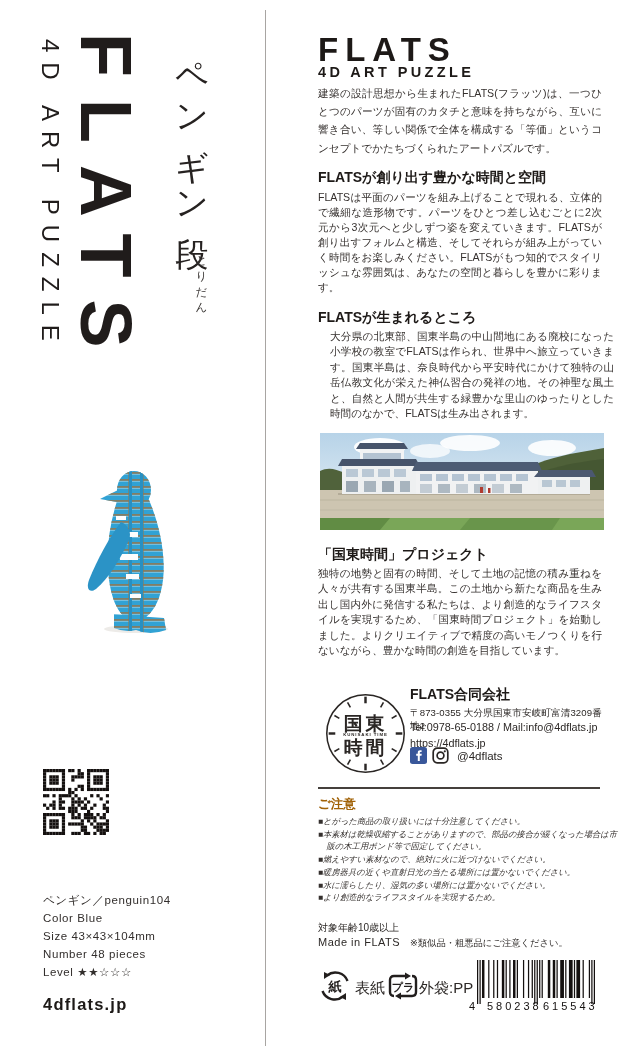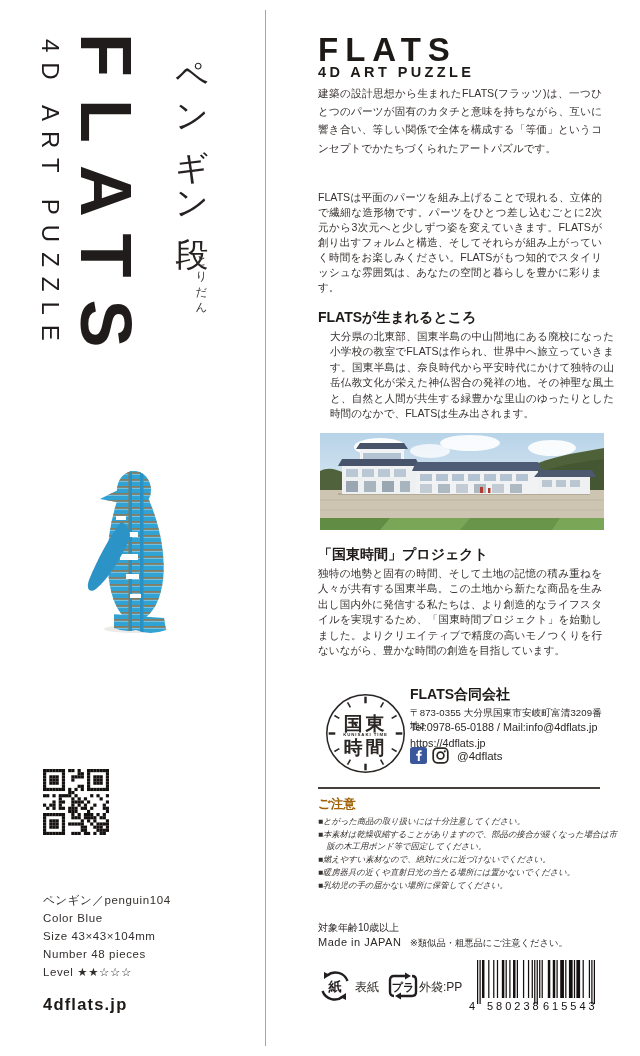--- a/index.html
+++ b/index.html
@@ -43,21 +43,21 @@
   .handle{font-size:11.5px;color:#2a2624;margin-left:3px;}
   .divider-h{left:318px;top:787px;width:282px;height:1.5px;background:#45403c;}
   .notice-title{top:796px;font-size:12.5px;font-weight:700;color:#a16207;}
   .notice{top:815px;width:300px;font-size:8.3px;line-height:12.7px;color:#35302e;}
   .notice div{padding-left:8.5px;text-indent:-8.5px;}
   .age{top:921px;font-size:10px;color:#2c2826;}
   .made{top:936px;font-size:11px;letter-spacing:.5px;color:#2c2826;}
   .warning{left:410px;top:937px;width:200px;font-size:9.3px;color:#2c2826;}
   .mark{top:969px;width:34px;height:34px;}
   .mark-paper{left:318px;} .mark-plastic{left:386px;}
-  .mark-label{top:979px;font-size:12px;color:#2c2826;}
+  .mark-label{top:979px;font-size:15px;color:#2c2826;}
   .lab-paper{left:355px;} .lab-plastic{left:419px;}
   .barcode{left:471px;top:960px;width:130px;height:56px;}
   .barcode svg{display:block;}
   .bc-digits{position:absolute;top:40px;left:0;width:130px;height:14px;font-size:11px;color:#14100f;}
   .bc-digits span{position:absolute;top:0;letter-spacing:3px;}
   .bc-d0{left:-2px;letter-spacing:0;}
   .bc-d1{left:16px;}
   .bc-d2{left:72px;}
   svg text{font-family:"Liberation Sans","DejaVu Sans",sans-serif;}
 </style>
@@ -373,20 +373,21 @@
     <div>Level ★★☆☆☆</div>
   </div>
   <div class="abs site">4dflats.jp</div>
 
   <div class="abs divider-v"></div>
 
   <div class="abs r logo">FLATS</div>
   <div class="abs r logo-sub">4D ART PUZZLE</div>
   <div class="abs r para intro">建築の設計思想から生まれたFLATS(フラッツ)は、一つひとつのパーツが固有のカタチと意味を持ちながら、互いに響き合い、等しい関係で全体を構成する「等価」というコンセプトでかたちづくられたアートパズルです。</div>
 
+  <div class="abs r h s1t">FLATSが創り出す豊かな時間と空間</div>
   <div class="abs r para s1b">FLATSは平面のパーツを組み上げることで現れる、立体的で繊細な造形物です。パーツをひとつ差し込むごとに2次元から3次元へと少しずつ姿を変えていきます。FLATSが創り出すフォルムと構造、そしてそれらが組み上がっていく時間をお楽しみください。FLATSがもつ知的でスタイリッシュな雰囲気は、あなたの空間と暮らしを豊かに彩ります。</div>
 
   <div class="abs r h s2t">FLATSが生まれるところ</div>
   <div class="abs r para s2b">大分県の北東部、国東半島の中山間地にある廃校になった小学校の教室でFLATSは作られ、世界中へ旅立っていきます。国東半島は、奈良時代から平安時代にかけて独特の山岳仏教文化が栄えた神仏習合の発祥の地。その神聖な風土と、自然と人間が共生する緑豊かな里山のゆったりとした時間のなかで、FLATSは生み出されます。</div>
 
   <svg class="abs photo" viewBox="0 0 284 97" preserveAspectRatio="none">
     <defs>
       <linearGradient id="sky" x1="0" y1="0" x2="0" y2="1">
         <stop offset="0" stop-color="#b7d3e8"></stop>
           <stop offset="1" stop-color="#eef4f8"></stop>
@@ -487,25 +488,26 @@
   </div>
 
   <div class="abs divider-h"></div>
 
   <div class="abs r notice-title">ご注意</div>
   <div class="abs notice" style="left:318px;font-style:italic;">
     <div>■とがった商品の取り扱いには十分注意してください。</div>
     <div>■本素材は乾燥収縮することがありますので、部品の接合が緩くなった場合は市販の木工用ボンド等で固定してください。</div>
     <div>■燃えやすい素材なので、絶対に火に近づけないでください。</div>
     <div>■暖房器具の近くや直射日光の当たる場所には置かないでください。</div>
-    <div>■乳幼児の手の届かない場所に保管してください。</div>
+    <div>■水に濡らしたり、湿気の多い場所には置かないでください。</div>
+    <div>■より創造的なライフスタイルを実現するため。</div>
   </div>
 
   <div class="abs r age">対象年齢10歳以上</div>
-  <div class="abs r made">Made in JAPAN</div>
+  <div class="abs r made">Made in FLATS</div>
   <div class="abs warning">※類似品・粗悪品にご注意ください。</div>
 
   <svg class="abs mark mark-paper" viewBox="0 0 34 34">
     <path d="M29.5,12 A13,13 0 0 0 9,6.5" fill="none" stroke="#221e1d" stroke-width="2.4"></path>
     <polygon points="6,3 12,6 6,10" fill="#221e1d"></polygon>
     <path d="M4.5,22 A13,13 0 0 0 25,27.5" fill="none" stroke="#221e1d" stroke-width="2.4"></path>
     <polygon points="28,31 22,28 28,24" fill="#221e1d"></polygon>
     <text x="17" y="22" text-anchor="middle" font-size="13" font-weight="800" fill="#221e1d">紙</text>
   </svg>
   <div class="abs mark-label lab-paper">表紙</div>

